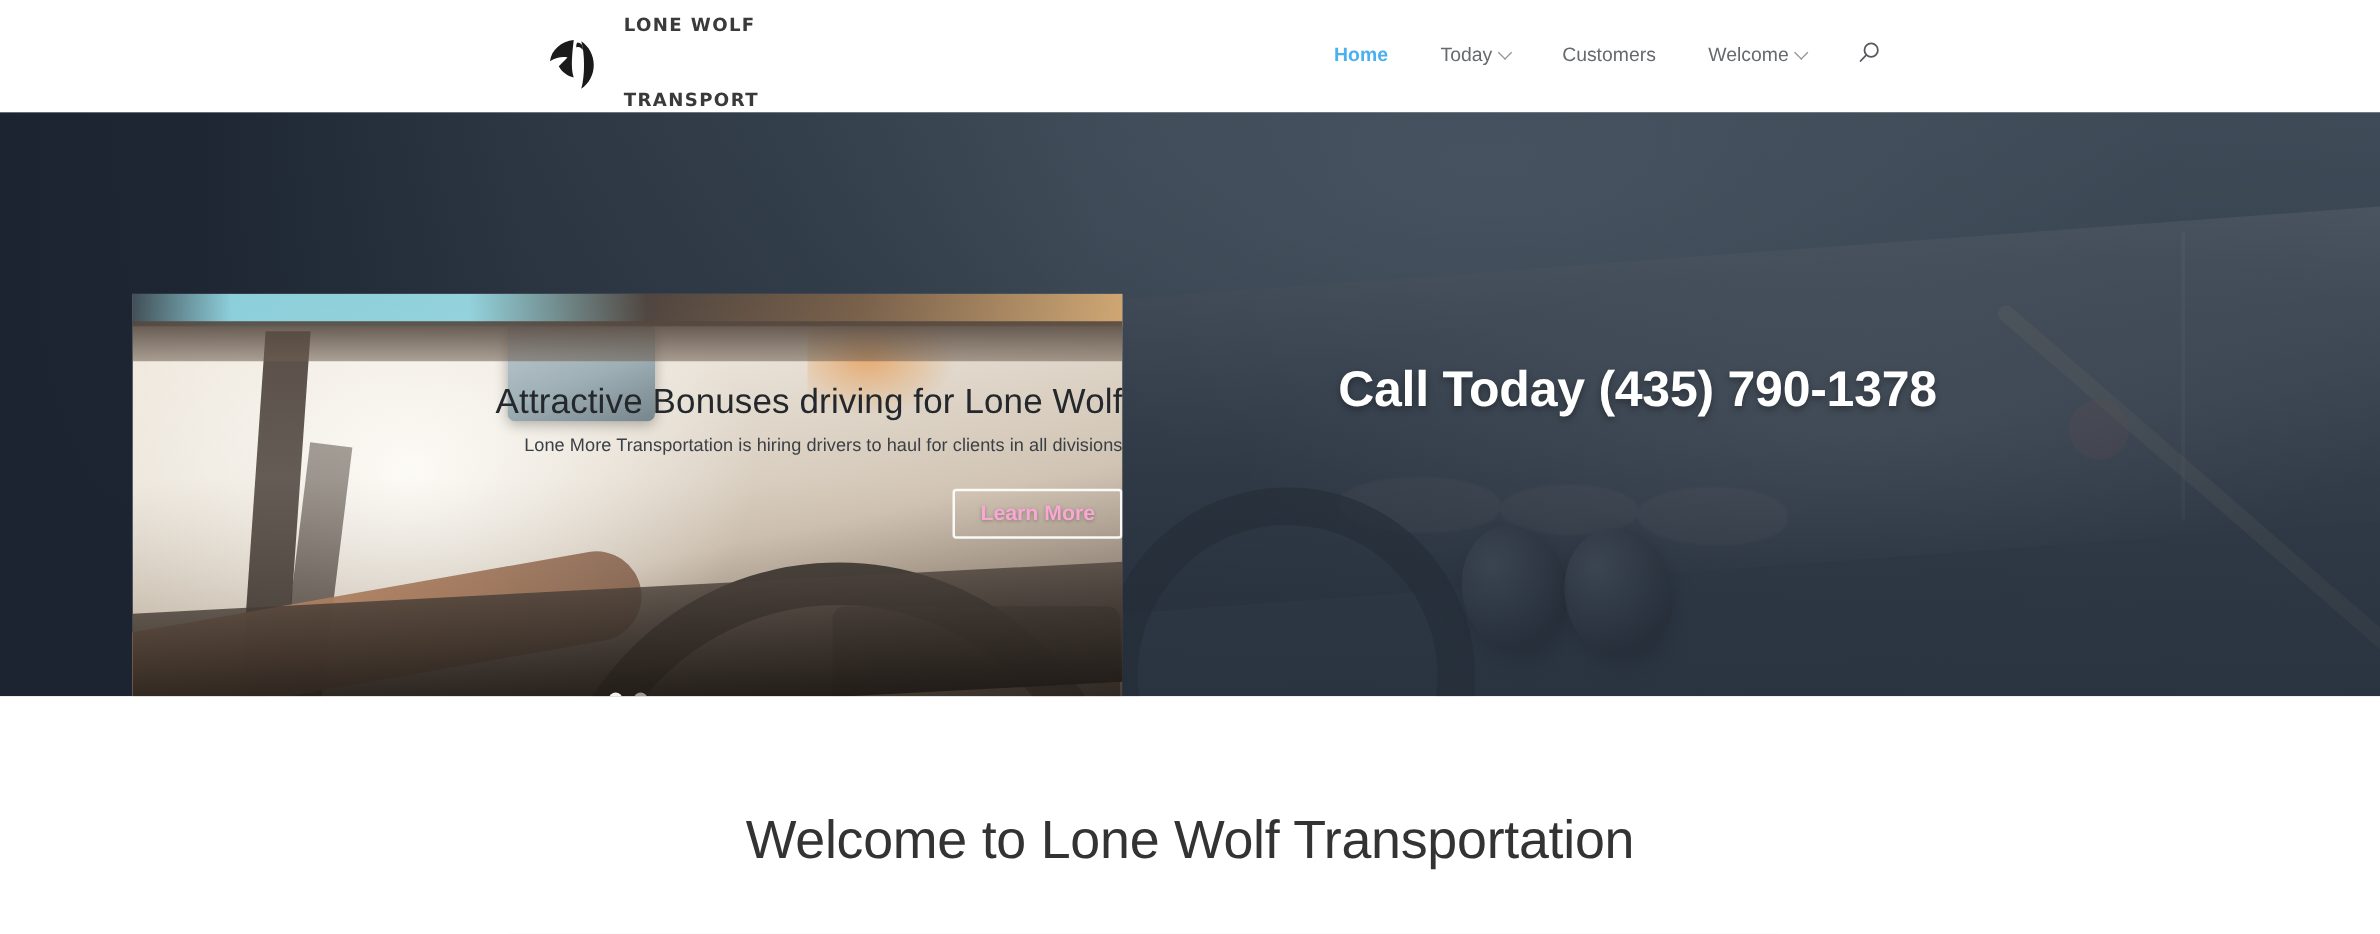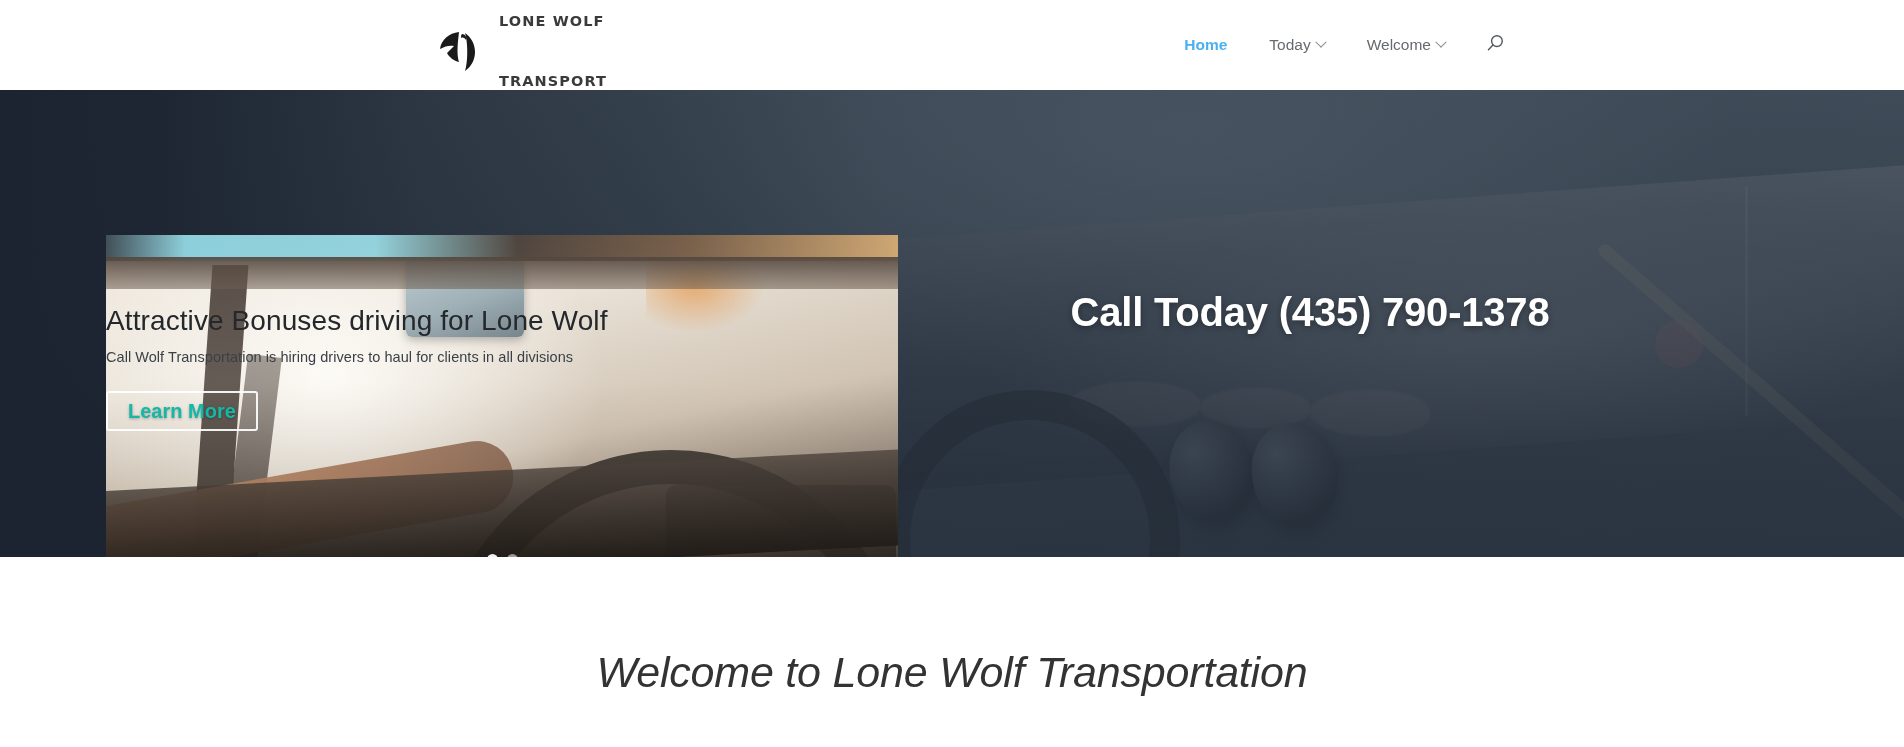--- a/index.html
+++ b/index.html
@@ -179,37 +179,37 @@
     background:linear-gradient(150deg, rgba(70,58,48,.65), rgba(30,24,20,.85));
     border-radius:10px;
   }
   .slide-tint {
     position:absolute; inset:0;
     background:linear-gradient(180deg, rgba(255,255,255,.10) 0%, rgba(250,248,244,.18) 42%, rgba(30,24,20,.10) 100%);
   }
 
   .slide-content {
     position:absolute; left:0; top:0; width:100%; height:100%;
-    display:flex; flex-direction:column; align-items:flex-start;
+    display:flex; flex-direction:column; align-items:flex-end;
     padding-top:68px;
   }
   .slide-title {
     font-size:28px; font-weight:normal; color:#24282c;
     letter-spacing:.1px; line-height:1.25; text-align:center;
   }
   .slide-sub {
     margin-top:11px; font-size:14.5px; color:#3b4046;
     text-align:center; letter-spacing:.05px;
   }
   .slide-btn {
     margin-top:26px;
     display:inline-flex; align-items:center; justify-content:center;
     min-width:128px; height:40px; padding:0 20px;
     border:2px solid rgba(255,255,255,.92); border-radius:3px;
-    color:#14b8a6; font-size:20px; font-weight:bold; cursor:pointer;
+    color:#f9a8d4; font-size:17px; font-weight:bold; cursor:pointer;
     background:transparent;
     text-shadow:0 1px 3px rgba(0,0,0,.30);
   }
   .slide-dots {
     position:absolute; left:0; right:0; bottom:22px;
     display:flex; justify-content:center; gap:9px;
   }
   .dot {
     width:11px; height:11px; border-radius:50%;
     background:rgba(255,255,255,.55); cursor:pointer;
@@ -226,21 +226,21 @@
 
   
   .welcome {
     position:absolute; top:557px; left:0;
     width:1904px; height:190px; background:#ffffff;
   }
   .welcome-title {
     position:absolute; left:50%; top:88px; transform:translateX(-50%);
     width:1000px; text-align:center;
     font-size:43px; font-weight:normal; color:#333333;
-    line-height:1.30; letter-spacing:-.2px;font-style:italic;
+    line-height:1.30; letter-spacing:-.2px;
   }
 </style>
 </head>
 <body>
 
 <div class="header">
 
   <div class="logo-wrap">
     <div class="logo-row">
       <span class="logo-mark">
@@ -264,20 +264,23 @@
 
     <div class="nav-item active">
       <span>Home</span>
     </div>
 
     <div class="nav-item">
       <span>Today</span>
       <i class="chev"></i>
     </div>
 
+    <div class="nav-item">
+      <span>Customers</span>
+    </div>
 
     <div class="nav-item">
       <span>Welcome</span>
       <i class="chev"></i>
     </div>
 
 
     <div class="search-btn">
       <span>
         <svg viewBox="0 0 22 22" width="21" height="21" aria-hidden="true">
@@ -318,21 +321,21 @@
       <div class="sp-visor"></div>
       <div class="sp-wheel"></div>
       <div class="sp-arm"></div>
       <div class="sp-console"></div>
       <div class="sp-dash"></div>
       <div class="slide-tint"></div>
     </div>
 
     <div class="slide-content">
       <div class="slide-title">Attractive Bonuses driving for Lone Wolf</div>
-      <div class="slide-sub">Call Wolf Transportation is hiring drivers to haul for clients in all divisions</div>
+      <div class="slide-sub">Lone More Transportation is hiring drivers to haul for clients in all divisions</div>
       <div class="slide-btn">Learn More</div>
     </div>
 
     <div class="slide-dots">
       <span class="dot active"></span>
       <span class="dot"></span>
     </div>
   </div>
 
   <div class="hero-phone">Call Today (435) 790-1378</div>

